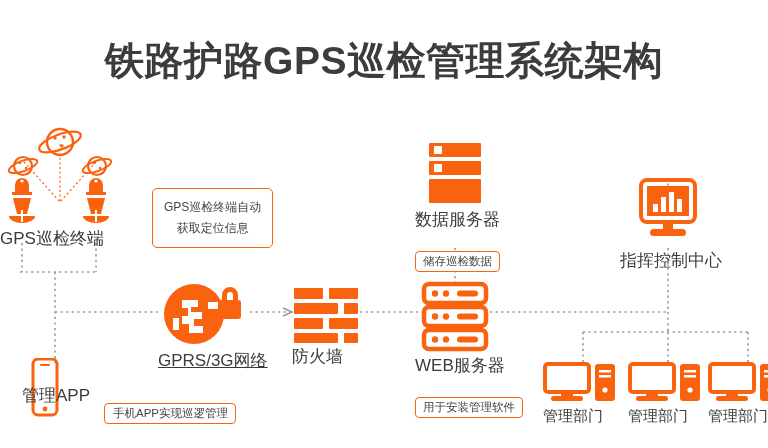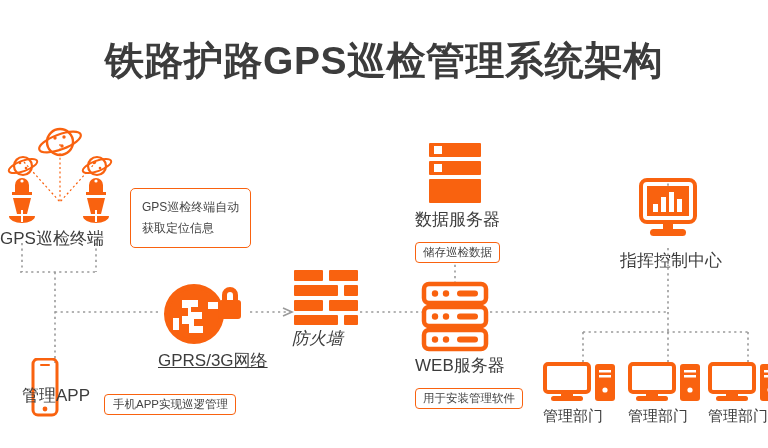--- a/index.html
+++ b/index.html
@@ -45,21 +45,21 @@
     font-size: 17px;
     color: #3c3c3c;
     white-space: nowrap;
     line-height: 1.1;
     margin-top: 4px;
   }
   .node-label.sm {
     font-size: 15px;
   }
   .badge {
-    margin-top: 12px;
+    margin-top: 21px;
     border: 1px solid #f9620f;
     border-radius: 4px;
     padding: 2px 7px 3px 7px;
     font-size: 11.5px;
     color: #444;
     white-space: nowrap;
     background: #fff;
     line-height: 1.25;
   }
   .callout {
@@ -172,21 +172,21 @@
           <circle cx="0" cy="-9" r="1.6" fill="#fff"></circle>
           <path d="M-9 8 L9 8 L5 24 L-5 24 Z"></path>
           <path d="M-13 26 a13 7 0 0 0 26 0 Z"></path>
           <rect x="-1" y="20" width="2" height="12" fill="#fff"></rect>
         </g>
       </svg>
     </div>
     <div class="node-label">GPS巡检终端</div>
   </div>
 
-  <div class="callout" style="left:130px; top:188px;">
+  <div class="callout" style="left:152px; top:188px;text-align:center;">
     <div>GPS巡检终端自动</div>
     <div>获取定位信息</div>
   </div>
 
   <div class="node" style="left:25px; top:358px; width:60px;">
     <div class="icon">
       <svg width="40" height="62" viewBox="0 0 40 62">
         <rect x="8" y="1" width="24" height="56" rx="5" ry="5" fill="none" stroke="#f9620f" stroke-width="3"></rect>
         <rect x="15" y="6" width="10" height="2" rx="1" fill="#f9620f"></rect>
         <circle cx="20" cy="51" r="2.4" fill="#f9620f"></circle>
@@ -216,21 +216,21 @@
         <g>
           <path d="M64 17 a8 8 0 0 1 16 0 L80 23 L75 23 L75 17
                    a3 3 0 0 0 -6 0 L69 23 L64 23 Z" fill="#f9620f"></path>
           <rect x="61" y="22" width="22" height="19" rx="3" fill="#f9620f"></rect>
         </g>
       </svg>
     </div>
     <div class="node-label">GPRS/3G网络</div>
   </div>
 
-  <div class="node" style="left:292px; top:268px; width:68px;font-style:italic;">
+  <div class="node" style="left:292px; top:286px; width:68px;">
     <div class="icon">
       <svg width="68" height="58" viewBox="0 0 68 58">
         <g fill="#f9620f">
           <rect x="2" y="2" width="29" height="11" rx="1"></rect>
           <rect x="37" y="2" width="29" height="11" rx="1"></rect>
           <rect x="2" y="17" width="44" height="11" rx="1"></rect>
           <rect x="52" y="17" width="14" height="11" rx="1"></rect>
           <rect x="2" y="32" width="29" height="11" rx="1"></rect>
           <rect x="37" y="32" width="29" height="11" rx="1"></rect>
           <rect x="2" y="47" width="44" height="10" rx="1"></rect>

